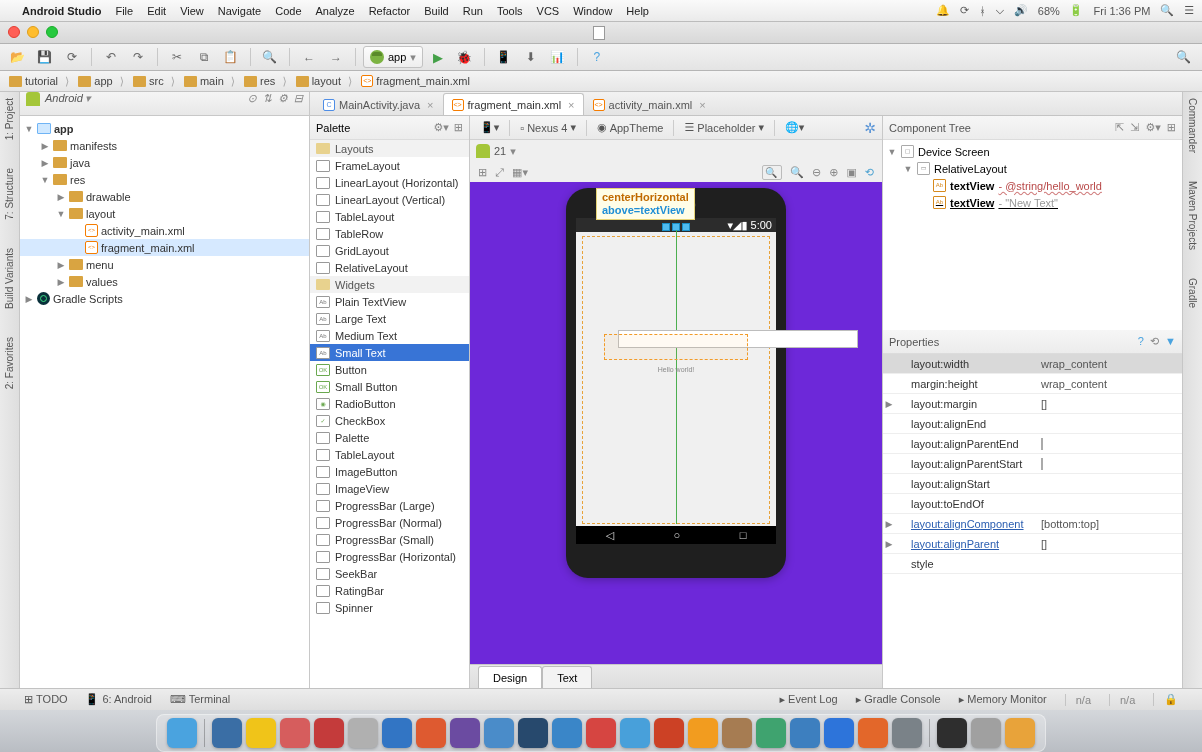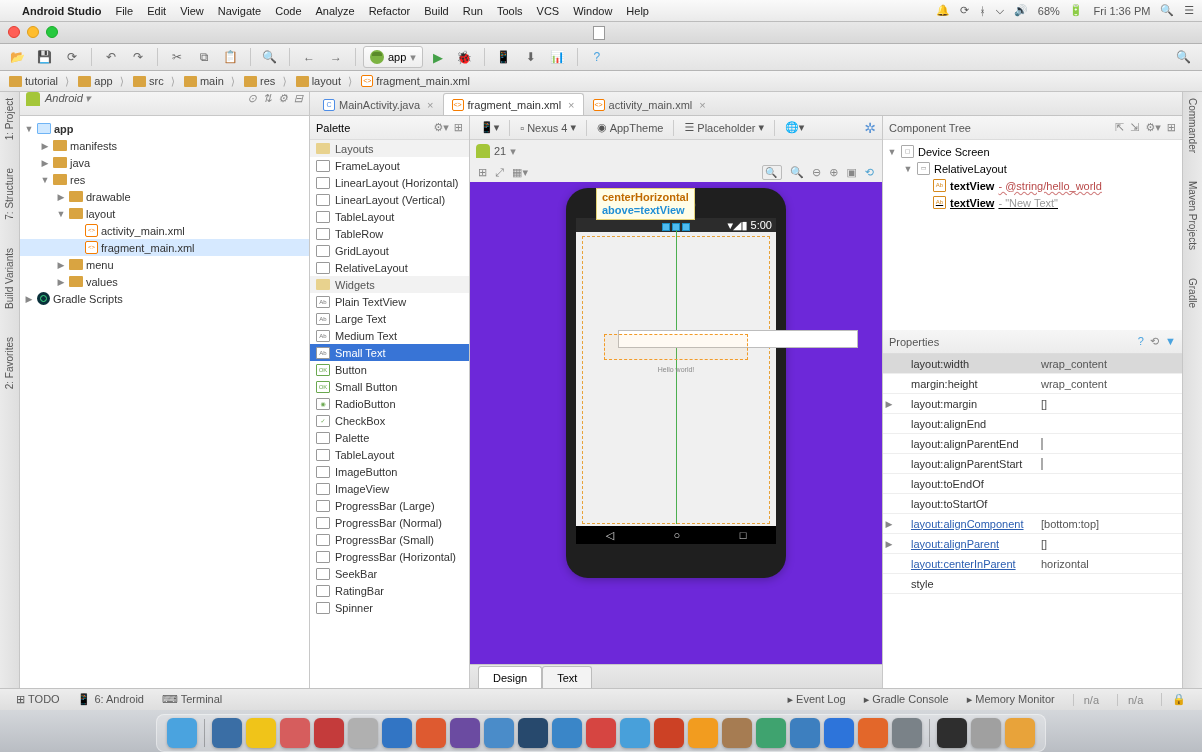--- a/index.html
+++ b/index.html
@@ -131,21 +131,21 @@
 .prop-tbl { flex:1; overflow:auto; font-size:11px; }
 .prop-row { display:flex; height:20px; border-bottom:1px solid #eee; align-items:center; }
 .prop-row .k { width:140px; padding-left:16px; color:#333; white-space:nowrap; overflow:hidden; }
 .prop-row .k.blue { color:#2a5db0;text-decoration:underline; }
 .prop-row .v { flex:1; padding-left:6px; color:#555; white-space:nowrap; overflow:hidden; }
 .prop-row .exp { width:12px; text-align:center; color:#888; font-size:9px; }
 .prop-row.hd { background:#d9d9d9; color:#666; }
 .prop-row .chk { width:12px; height:12px; border:1px solid #aaa; border-radius:2px; background:#fff; }
 
 
-.statusbar-ide { height:22px; background:linear-gradient(#ededed,#dedede); border-top:1px solid #c2c2c2; display:flex; align-items:center; padding:0 16px; gap:30px; font-size:11px; color:#555; }
+.statusbar-ide { height:22px; background:linear-gradient(#ededed,#dedede); border-top:1px solid #c2c2c2; display:flex; align-items:center; padding:0 24px; gap:30px; font-size:11px; color:#555; }
 .statusbar-ide .right { margin-left:auto; display:flex; gap:18px; align-items:center; }
 .statusbar-ide .na { border-left:1px solid #c4c4c4; padding-left:10px; color:#888; }
 .dock-wrap { height:42px; display:flex; align-items:flex-end; justify-content:center; background:linear-gradient(#d4d7db,#b9bdc3); }
 .dock { height:38px; display:flex; align-items:center; gap:4px; padding:2px 10px; background:rgba(255,255,255,.25); border-radius:8px; border:1px solid rgba(255,255,255,.4); backdrop-filter:blur(2px); }
 .dock .app { width:30px; height:30px; border-radius:6px; box-shadow:0 1px 3px rgba(0,0,0,.25); }
 .dock .sep { width:1px; height:28px; background:rgba(0,0,0,.25); margin:0 3px; }
 </style>
 </head>
 <body>
 
@@ -600,42 +600,37 @@
               <span class="k">layout:alignParentEnd</span>
               <span class="v"><span class="chk"></span></span>
             </div>
             <div class="prop-row">
               <span class="exp"></span>
               <span class="k">layout:alignParentStart</span>
               <span class="v"><span class="chk"></span></span>
             </div>
             <div class="prop-row">
               <span class="exp"></span>
+              <span class="k">layout:alignStart</span>
+              <span class="v"></span>
+            </div>
+            <div class="prop-row">
+              <span class="exp"></span>
               <span class="k">layout:toEndOf</span>
-              <span class="v"></span>
-            </div>
-            <div class="prop-row">
-              <span class="exp"></span>
-              <span class="k">layout:toStartOf</span>
               <span class="v"></span>
             </div>
             <div class="prop-row">
               <span class="exp">▶</span>
               <span class="k blue">layout:alignComponent</span>
               <span class="v">[bottom:top]</span>
             </div>
             <div class="prop-row">
               <span class="exp">▶</span>
               <span class="k blue">layout:alignParent</span>
               <span class="v">[]</span>
-            </div>
-            <div class="prop-row">
-              <span class="exp"></span>
-              <span class="k blue">layout:centerInParent</span>
-              <span class="v">horizontal</span>
             </div>
             <div class="prop-row">
               <span class="exp"></span>
               <span class="k">style</span>
               <span class="v"></span>
             </div>
           </div>
       </div>
     </div>
   </div>

